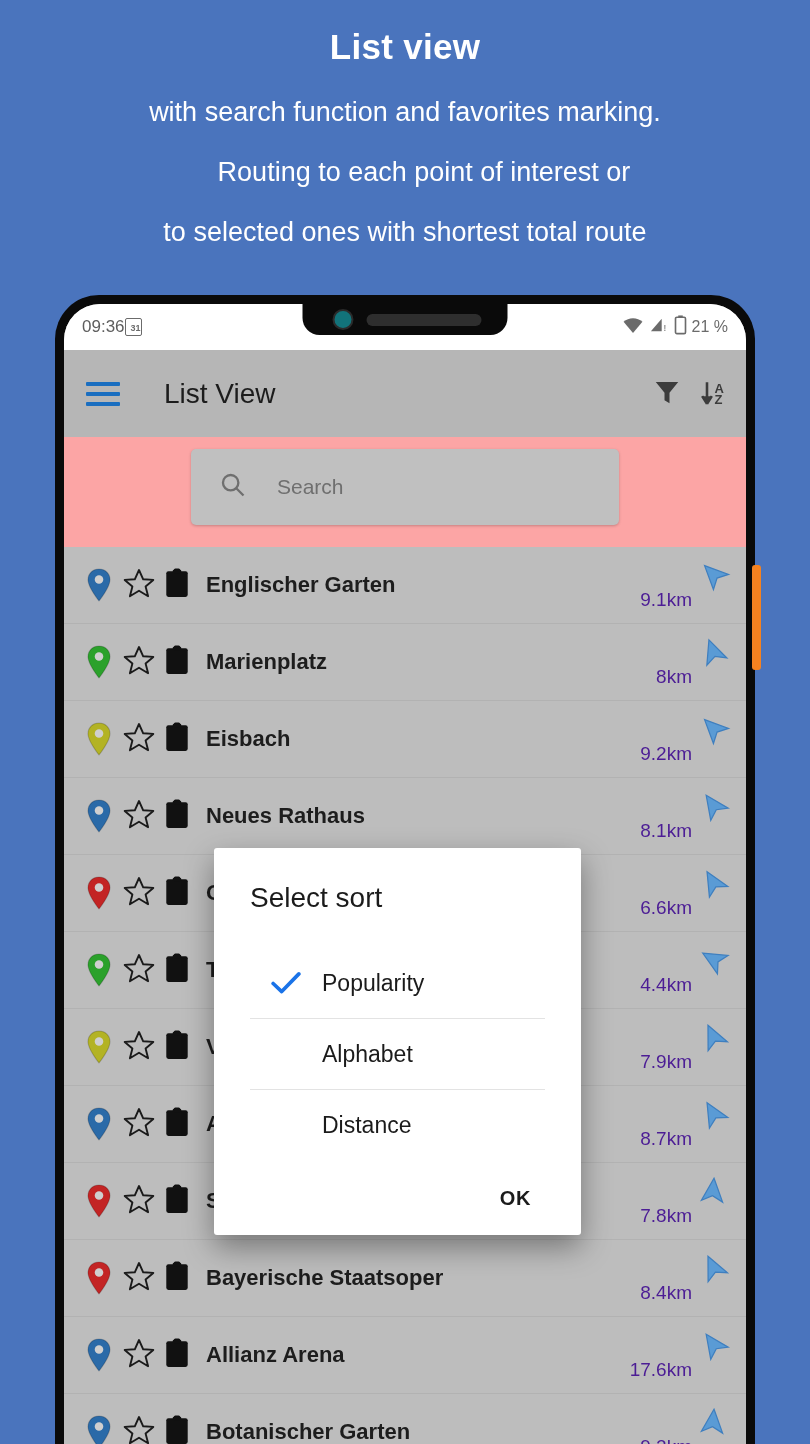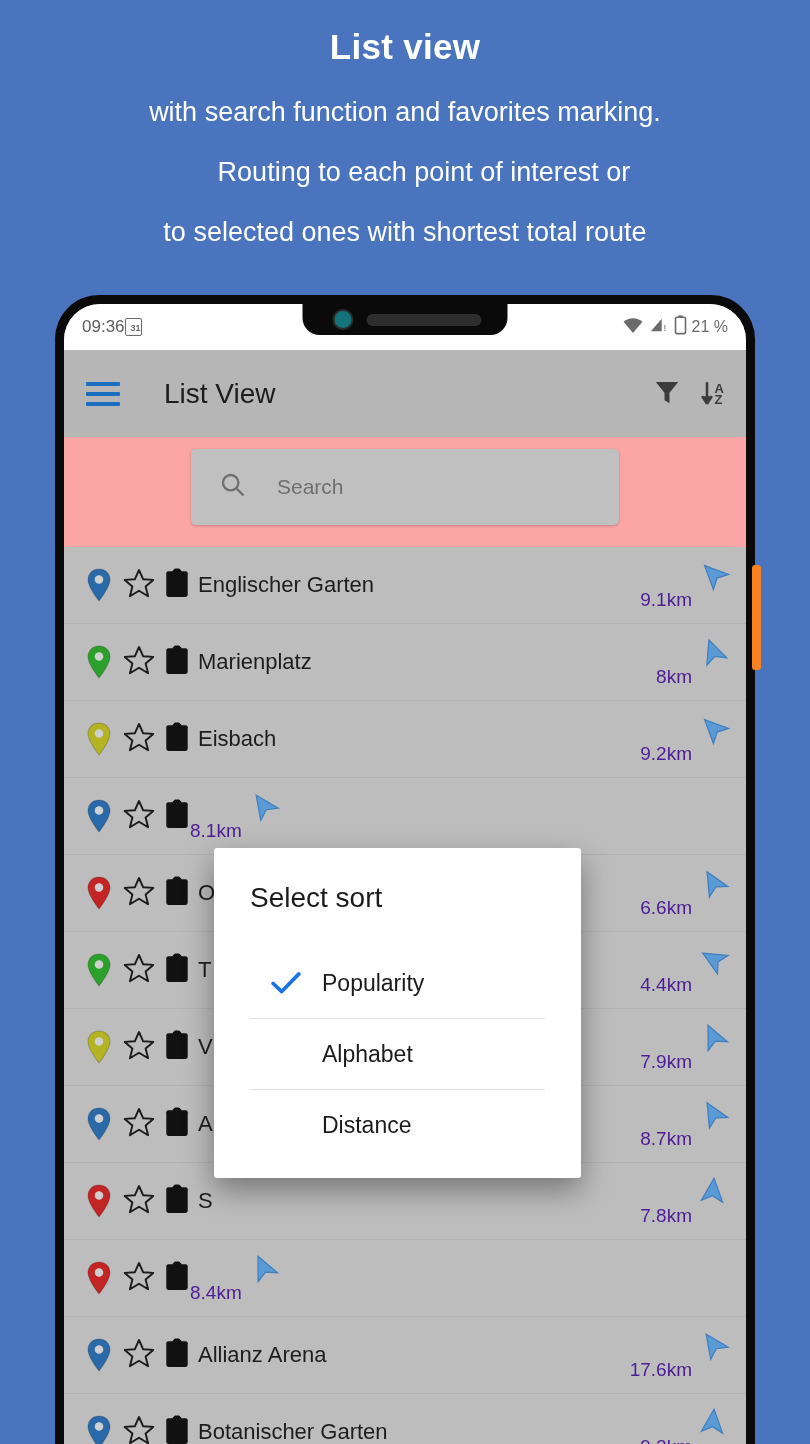--- a/index.html
+++ b/index.html
@@ -91,21 +91,21 @@
 
   
   .list{background:#bdbdbd;}
   .row{
     height:77px;display:flex;align-items:center;padding:0 18px 0 22px;
     box-sizing:border-box;border-bottom:1px solid #b2b2b2;position:relative;
   }
   .pin{width:26px;height:34px;flex:0 0 26px;}
   .star{margin-left:10px;flex:0 0 34px;}
   .clip{margin-left:8px;flex:0 0 26px;}
-  .poi-name{font-size:22px;color:#1d1d1d;margin-left:8px;flex:1;white-space:nowrap;overflow:hidden;}
+  .poi-name{font-size:22px;color:#1d1d1d;margin-left:16px;flex:1;white-space:nowrap;overflow:hidden;font-weight:bold;}
   .dist{font-size:19px;color:#4c1d95;margin-right:6px;align-self:flex-end;margin-bottom:12px;}
   .nav-arrow{flex:0 0 30px;align-self:flex-start;margin-top:12px;}
   .dialog{
     position:absolute;left:150px;top:544px;width:367px;
     background:#ffffff;border-radius:3px;
     box-shadow:0 12px 30px rgba(0,0,0,.38);
     padding:34px 36px 18px 36px;box-sizing:border-box;
   }
   .dlg-title{font-size:28px;color:#1b1b1b;font-weight:normal;margin:0 0 34px 0;}
   .opt{
@@ -265,20 +265,21 @@
               <circle cx="12" cy="10.8" r="4" fill="#cfcfcf"></circle>
             </svg></span>
           <span class="star"><svg width="34" height="32" viewBox="0 0 34 32">
               <path d="M17 3 L21.2 12.3 L31.3 12.9 L23.6 19.4 L26.1 29.2 L17 23.7 L7.9 29.2 L10.4 19.4 L2.7 12.9 L12.8 12.3 Z" fill="none" stroke="#1a1a1a" stroke-width="1.9" stroke-linejoin="round"></path>
             </svg></span>
           <span class="clip"><svg width="26" height="30" viewBox="0 0 24 28">
               <rect x="9" y="0.5" width="6" height="5" rx="1.4" fill="#111"></rect>
               <rect x="2" y="3" width="20" height="24" rx="2" fill="#111"></rect>
               <rect x="8" y="1.6" width="8" height="3.4" rx="1.2" fill="#111"></rect>
             </svg></span>
+          <span class="poi-name">Neues Rathaus</span>
           <span class="dist">8.1km</span>
           <span class="nav-arrow"><svg width="30" height="30" viewBox="0 0 24 24" style="transform:rotate(-35deg)">
               <path d="M12 2.5 L20.5 21 L12 16.6 L3.5 21 Z" fill="#5a9bd5" stroke="#3f7fbf" stroke-width="1"></path>
             </svg></span>
         </div>
         <div class="row">
           <span class="pin"><svg width="26" height="34" viewBox="0 0 24 32">
               <path d="M12 1 C6 1 1.6 5.4 1.6 11 C1.6 18 12 31 12 31 C12 31 22.4 18 22.4 11 C22.4 5.4 18 1 12 1 Z" fill="#c32424" stroke="rgba(0,0,0,.18)" stroke-width="1"></path>
               <circle cx="12" cy="10.8" r="4" fill="#cfcfcf"></circle>
             </svg></span>
@@ -378,20 +379,21 @@
               <circle cx="12" cy="10.8" r="4" fill="#cfcfcf"></circle>
             </svg></span>
           <span class="star"><svg width="34" height="32" viewBox="0 0 34 32">
               <path d="M17 3 L21.2 12.3 L31.3 12.9 L23.6 19.4 L26.1 29.2 L17 23.7 L7.9 29.2 L10.4 19.4 L2.7 12.9 L12.8 12.3 Z" fill="none" stroke="#1a1a1a" stroke-width="1.9" stroke-linejoin="round"></path>
             </svg></span>
           <span class="clip"><svg width="26" height="30" viewBox="0 0 24 28">
               <rect x="9" y="0.5" width="6" height="5" rx="1.4" fill="#111"></rect>
               <rect x="2" y="3" width="20" height="24" rx="2" fill="#111"></rect>
               <rect x="8" y="1.6" width="8" height="3.4" rx="1.2" fill="#111"></rect>
             </svg></span>
+          <span class="poi-name">Bayerische Staatsoper</span>
           <span class="dist">8.4km</span>
           <span class="nav-arrow"><svg width="30" height="30" viewBox="0 0 24 24" style="transform:rotate(-25deg)">
               <path d="M12 2.5 L20.5 21 L12 16.6 L3.5 21 Z" fill="#5a9bd5" stroke="#3f7fbf" stroke-width="1"></path>
             </svg></span>
         </div>
         <div class="row">
           <span class="pin"><svg width="26" height="34" viewBox="0 0 24 32">
               <path d="M12 1 C6 1 1.6 5.4 1.6 11 C1.6 18 12 31 12 31 C12 31 22.4 18 22.4 11 C22.4 5.4 18 1 12 1 Z" fill="#2a6aa8" stroke="rgba(0,0,0,.18)" stroke-width="1"></path>
               <circle cx="12" cy="10.8" r="4" fill="#cfcfcf"></circle>
             </svg></span>
@@ -443,16 +445,19 @@
           </div>
           <div class="opt">
             <span class="opt-check"></span>
             <span class="opt-label">Alphabet</span>
           </div>
           <div class="opt">
             <span class="opt-check"></span>
             <span class="opt-label">Distance</span>
           </div>
         </div>
+      <div class="dlg-actions">
+        <button class="ok-btn">OK</button>
+      </div>
     </div>
 
   </div>
 </div>
 
 </body></html>

